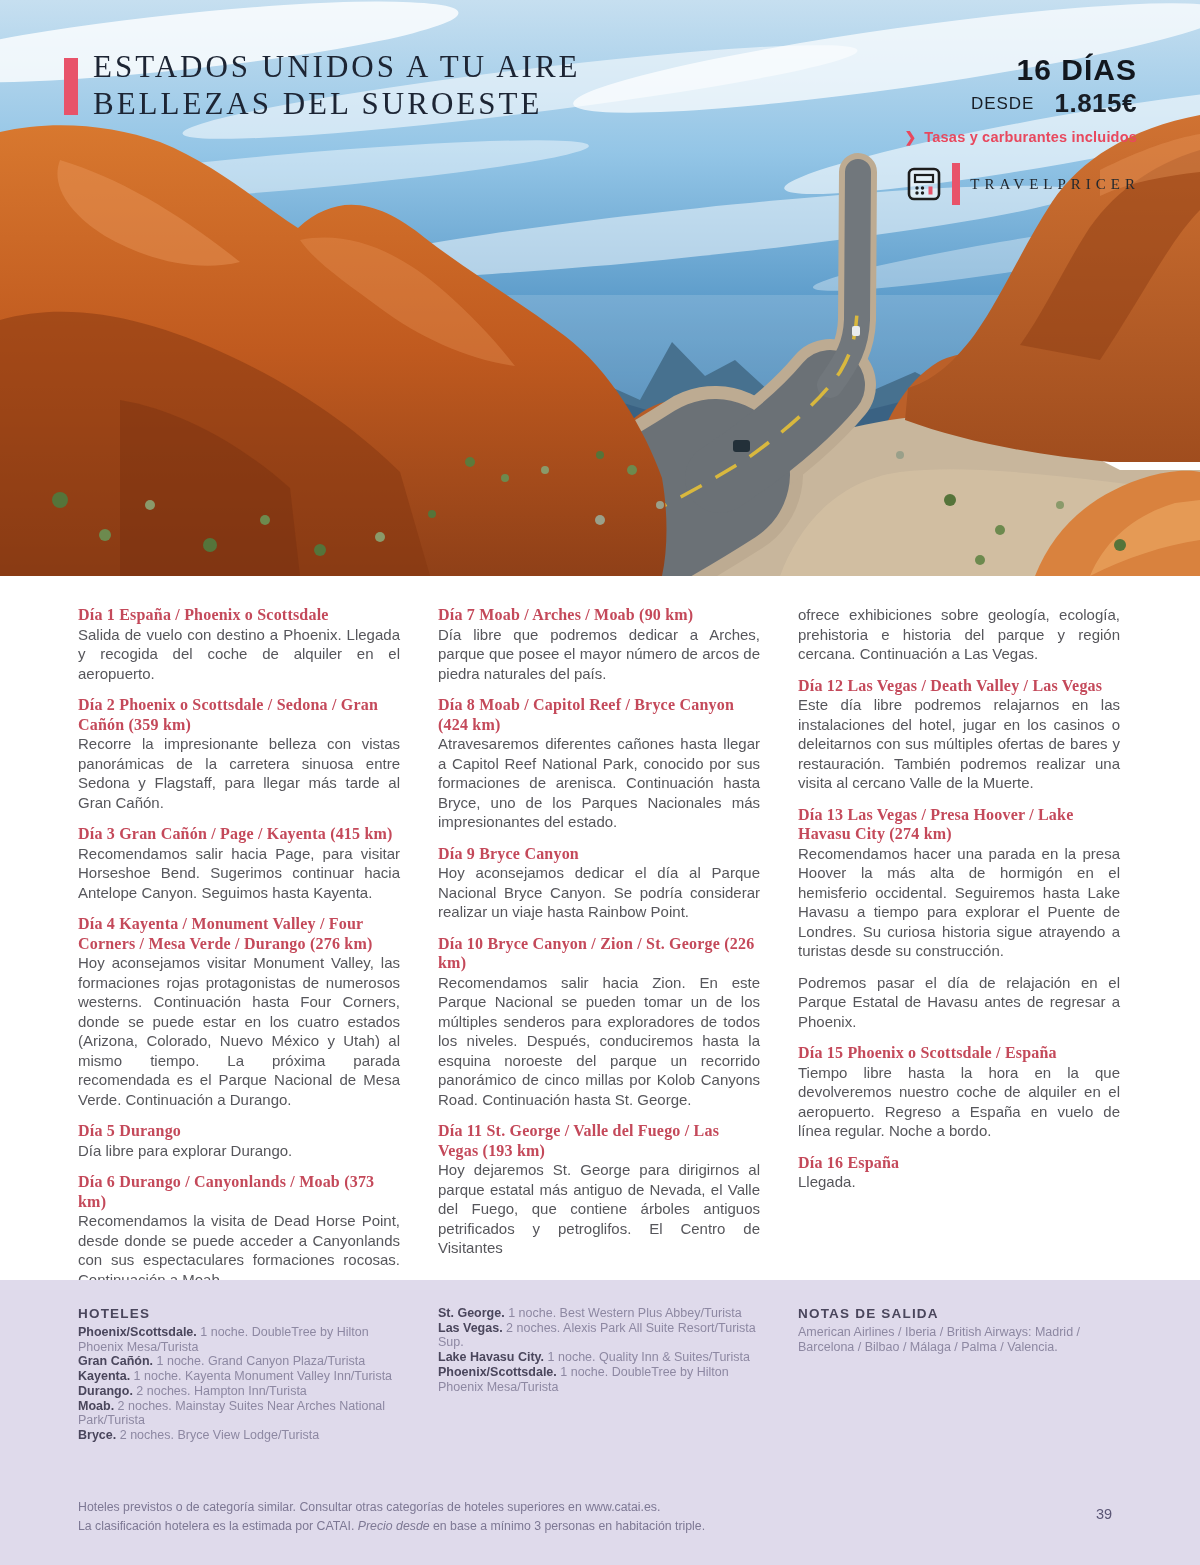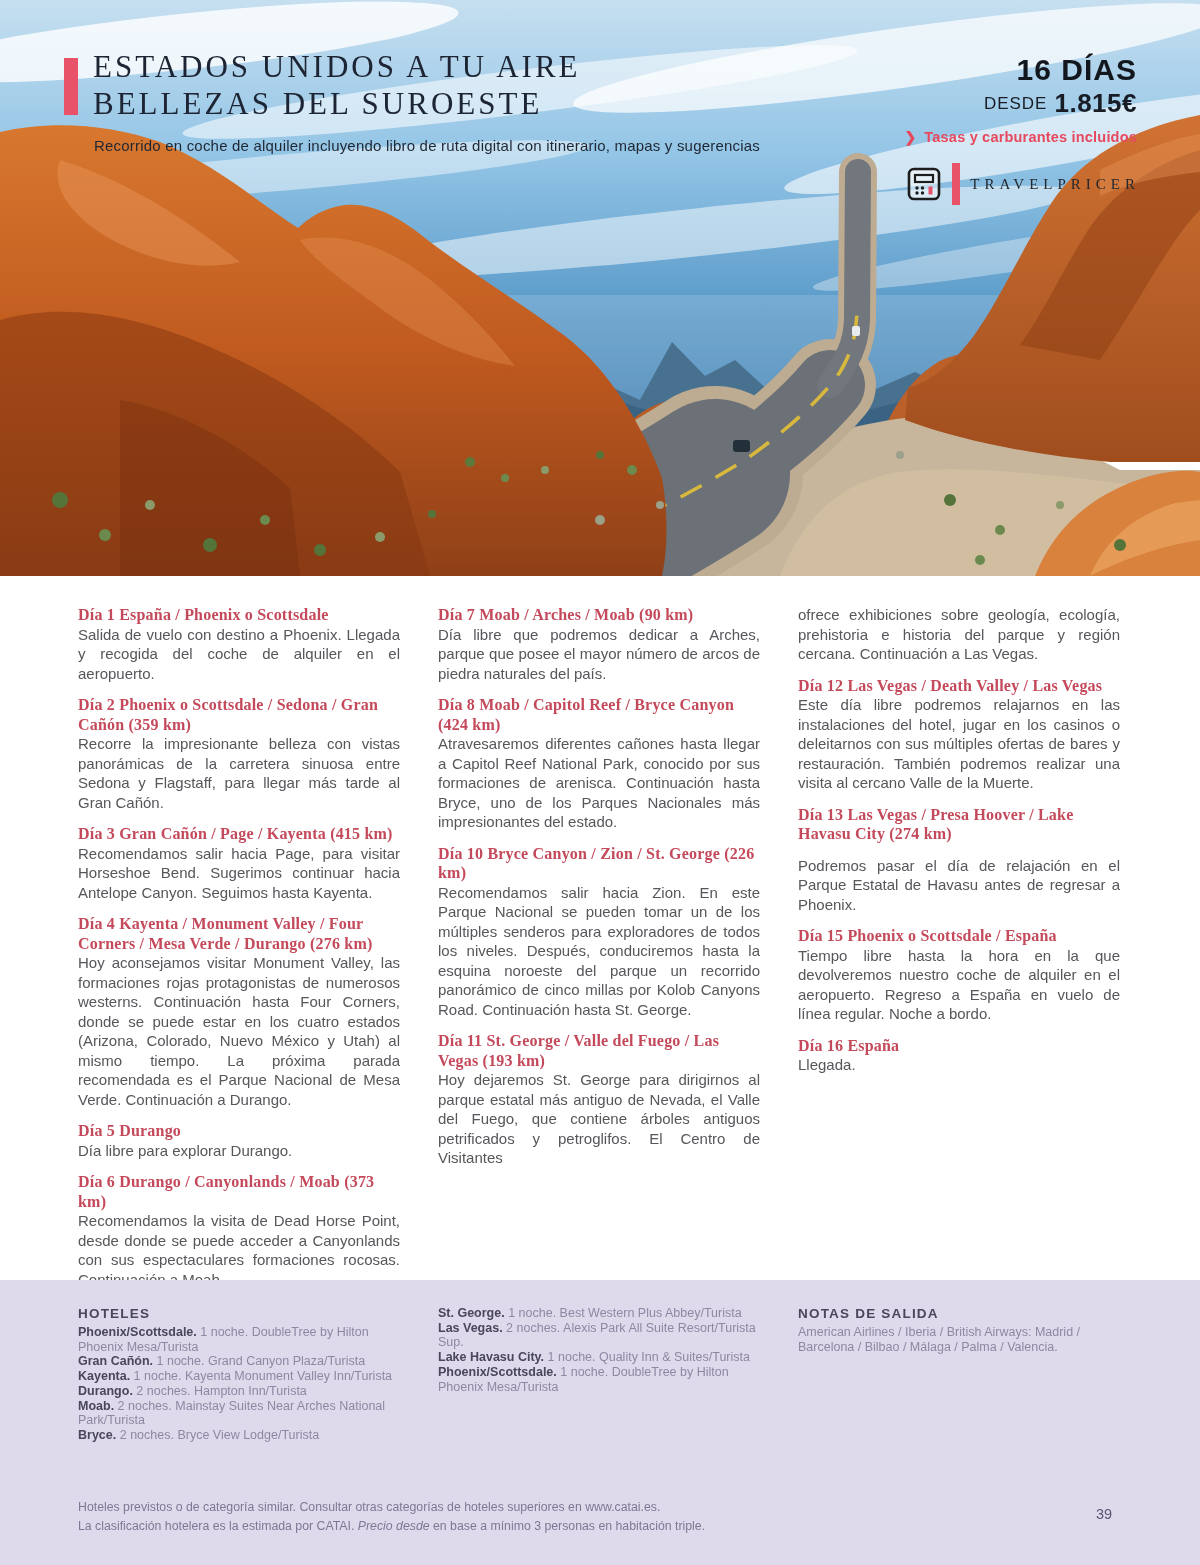--- a/index.html
+++ b/index.html
@@ -10,21 +10,21 @@
   .hero svg.scene{position:absolute;top:0;left:0;width:100%;height:100%;display:block;}
   .accent-bar{position:absolute;left:64px;top:58px;width:14px;height:57px;background:#e8536a;}
   .title{position:absolute;left:93px;top:48px;margin:0;font:400 31px/37px "Liberation Serif",serif;
          letter-spacing:3px;color:#1d2534;}
   .title span{display:block;}
   .subtitle{position:absolute;left:94px;top:136px;margin:0;font:400 15px/20px "Liberation Sans",sans-serif;
             color:#1f2733;letter-spacing:.2px;}
   .duration{position:absolute;top:54px;right:63px;font:700 30px/32px "Liberation Sans",sans-serif;
             color:#12171e;letter-spacing:1px;}
   .price{position:absolute;top:90px;right:63px;text-align:right;color:#181d25;white-space:nowrap;}
-  .price-label{font:400 17px/26px "Liberation Sans",sans-serif;letter-spacing:1px;margin-right:7px;vertical-align:3px;}
+  .price-label{font:400 17px/26px "Liberation Sans",sans-serif;letter-spacing:1px;margin-right:20px;vertical-align:3px;}
   .price-value{font:700 26px/26px "Liberation Sans",sans-serif;letter-spacing:.5px;}
   .tax{position:absolute;top:128px;right:63px;font:700 14.5px/18px "Liberation Sans",sans-serif;
        color:#e8485e;letter-spacing:.2px;white-space:nowrap;}
   .chev{margin-right:8px;font-size:14px;}
   .logo{position:absolute;top:163px;right:60px;display:flex;align-items:center;gap:10px;}
   .logo-bar{width:8px;height:42px;background:#e8536a;}
   .logo-text{display:flex;flex-direction:row;font:400 15px/20px "Liberation Serif",serif;
              letter-spacing:5px;color:#23282e;}
   
   .itinerary{position:absolute;top:576px;left:0;width:1172px;height:704px;background:#fff;}
@@ -154,21 +154,20 @@
           <circle cx="1120" cy="545" r="6" fill="#55743a"></circle>
         <circle cx="980" cy="560" r="5" fill="#6d8a4e"></circle>
       </g>
     </svg>
 
     <div class="accent-bar"></div>
     <h1 class="title">
       <span>ESTADOS UNIDOS A TU AIRE</span>
       <span>BELLEZAS DEL SUROESTE</span>
     </h1>
-    <p class="subtitle">Recorrido en coche de alquiler incluyendo libro de ruta digital con itinerario, mapas y sugerencias</p>
 
     <div class="duration">16 DÍAS</div>
     <div class="price">
       <span class="price-label">DESDE</span><span class="price-value">1.815€</span>
     </div>
     <div class="tax">
       <span class="chev">❯</span><span>Tasas y carburantes incluidos</span>
     </div>
 
     <div class="logo">
@@ -219,36 +218,41 @@
     <div class="col c2">
       <div class="day">
           <h4>Día 7 Moab / Arches / Moab (90 km)</h4>
           <p>Día libre que podremos dedicar a Arches, parque que posee el mayor número de arcos de piedra naturales del país.</p>
         </div>
       <div class="day">
           <h4>Día 8 Moab / Capitol Reef / Bryce Canyon (424 km)</h4>
           <p>Atravesaremos diferentes cañones hasta llegar a Capitol Reef National Park, conocido por sus formaciones de arenisca. Continuación hasta Bryce, uno de los Parques Nacionales más impresionantes del estado.</p>
         </div>
       <div class="day">
+          <h4>Día 9 Bryce Canyon</h4>
+          <p>Hoy aconsejamos dedicar el día al Parque Nacional Bryce Canyon. Se podría considerar realizar un viaje hasta Rainbow Point.</p>
+        </div>
+      <div class="day">
           <h4>Día 10 Bryce Canyon / Zion / St. George (226 km)</h4>
           <p>Recomendamos salir hacia Zion. En este Parque Nacional se pueden tomar un de los múltiples senderos para exploradores de todos los niveles. Después, conduciremos hasta la esquina noroeste del parque un recorrido panorámico de cinco millas por Kolob Canyons Road. Continuación hasta St. George.</p>
         </div>
       <div class="day">
           <h4>Día 11 St. George / Valle del Fuego / Las Vegas (193 km)</h4>
           <p>Hoy dejaremos St. George para dirigirnos al parque estatal más antiguo de Nevada, el Valle del Fuego, que contiene árboles antiguos petrificados y petroglifos. El Centro de Visitantes</p>
         </div>
     </div>
     <div class="col c3">
       <p class="cont">ofrece exhibiciones sobre geología, ecología, prehistoria e historia del parque y región cercana. Continuación a Las Vegas.</p>
       <div class="day">
           <h4>Día 12 Las Vegas / Death Valley / Las Vegas</h4>
           <p>Este día libre podremos relajarnos en las instalaciones del hotel, jugar en los casinos o deleitarnos con sus múltiples ofertas de bares y restauración. También podremos realizar una visita al cercano Valle de la Muerte.</p>
         </div>
       <div class="day">
           <h4>Día 13 Las Vegas / Presa Hoover / Lake Havasu City (274 km)</h4>
+          <p>Recomendamos hacer una parada en la presa Hoover la más alta de hormigón en el hemisferio occidental. Seguiremos hasta Lake Havasu a tiempo para explorar el Puente de Londres. Su curiosa historia sigue atrayendo a turistas desde su construcción.</p>
         </div>
       <div class="day">
           <p>Podremos pasar el día de relajación en el Parque Estatal de Havasu antes de regresar a Phoenix.</p>
         </div>
       <div class="day">
           <h4>Día 15 Phoenix o Scottsdale / España</h4>
           <p>Tiempo libre hasta la hora en la que devolveremos nuestro coche de alquiler en el aeropuerto. Regreso a España en vuelo de línea regular. Noche a bordo.</p>
         </div>
       <div class="day">
           <h4>Día 16 España</h4>

